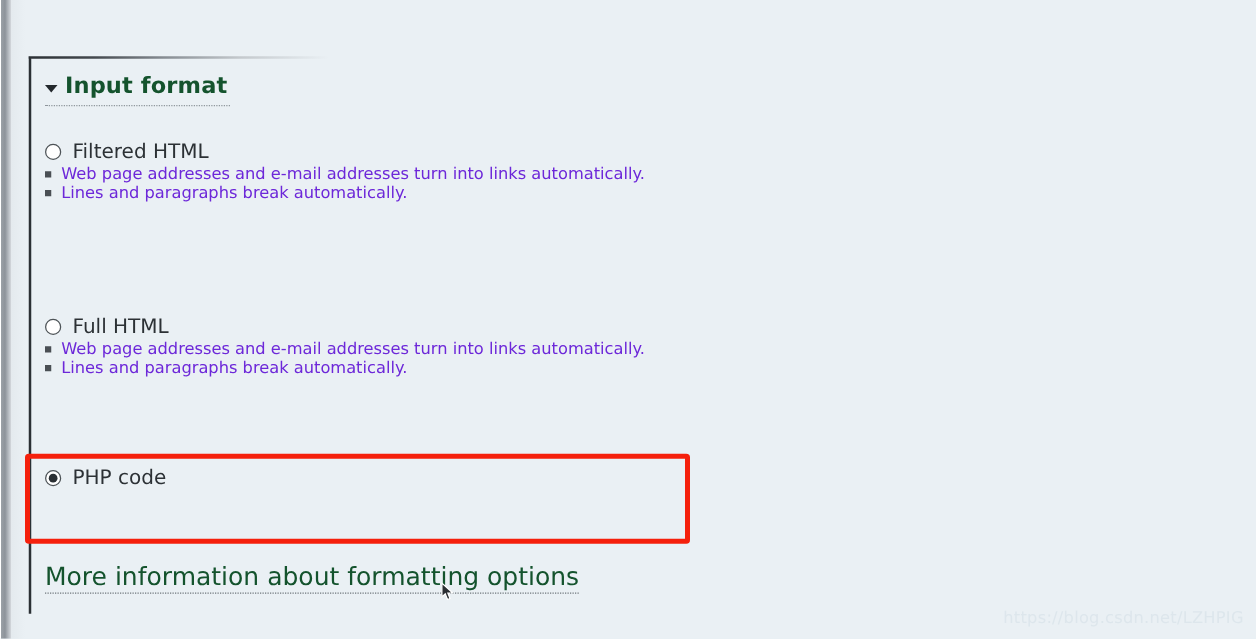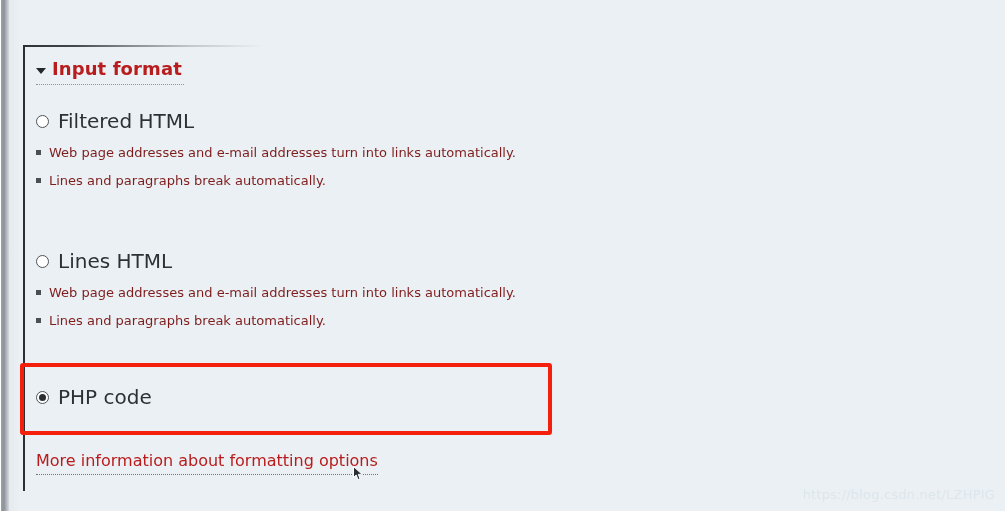--- a/index.html
+++ b/index.html
@@ -66,21 +66,21 @@
     width: 0; height: 0;
     border-left: 5px solid transparent;
     border-right: 5px solid transparent;
     border-top: 6px solid #23282c;
     margin-right: 6px;
     margin-top: 3px;
   }
   #legend-title {
     font-size: 18px;
     font-weight: bold;
-    color: #b91c1c;
+    color: #14532d;
     letter-spacing: 0.1px;
     line-height: 20px;
   }
   #legend-underline {
     position: absolute;
     left: 36px; top: 84px;
     width: 148px; height: 1px;
     border-top: 1px dotted #8f969c;
   }
 
@@ -109,67 +109,66 @@
     content: "";
     position: absolute;
     left: 50%; top: 50%;
     width: 7px; height: 7px;
     margin-left: -3.5px;
     margin-top: -3.5px;
     border-radius: 50%;
     background: #2a2f33;
   }
   .option-label {
-    font-size: 20px;
+    font-size: 16px;
     color: #2c3135;
     line-height: 18px;
   }
   .bullet-list {
     margin: 0;
     padding: 0;
     list-style: none;
   }
   .bullet-item {
     display: flex;
     align-items: flex-start;
     font-size: 13px;
-    color: #7f1d1d;
+    color: #6d28d9;
     line-height: 15px;
-    margin-top: 13px;
   }
   .bullet-item .sq {
     width: 5px; height: 5px;
     background: #4a4f54;
     margin-right: 8px;
     margin-top: 5px;
     flex: none;
   }
 
   
   #block-filtered { top: 110px; }
   #block-full     { top: 250px; }
-  #block-php      { top: 386px; }
+  #block-php      { top: 371px; }
 
   
   #highlight-box {
     position: absolute;
     left: 20px; top: 363px;
     width: 532px; height: 72px;
     border: 4px solid #f5200c;
     border-radius: 3px;
     box-sizing: border-box;
     pointer-events: none;
   }
 
   
   #more-info-link {
     position: absolute;
     left: 36px; top: 451px;
-    font-size: 16px;
-    color: #b91c1c;
+    font-size: 20px;
+    color: #14532d;
     line-height: 20px;
     border-bottom: 1px dotted #6f767c;
     padding-bottom: 3px;
     text-decoration: none;
     display: inline-block;
   }
 
   
   #mouse-cursor {
     position: absolute;
@@ -217,21 +216,21 @@
     <li class="bullet-item">
       <span class="sq"></span>
       <span>Lines and paragraphs break automatically.</span>
     </li>
   </ul>
 </div>
 
 <div class="option-block" id="block-full">
   <div class="option-head">
     <span class="radio"></span>
-    <span class="option-label">Lines HTML</span>
+    <span class="option-label">Full HTML</span>
   </div>
   <ul class="bullet-list">
     <li class="bullet-item">
       <span class="sq"></span>
       <span>Web page addresses and e-mail addresses turn into links automatically.</span>
     </li>
     <li class="bullet-item">
       <span class="sq"></span>
       <span>Lines and paragraphs break automatically.</span>
     </li>

